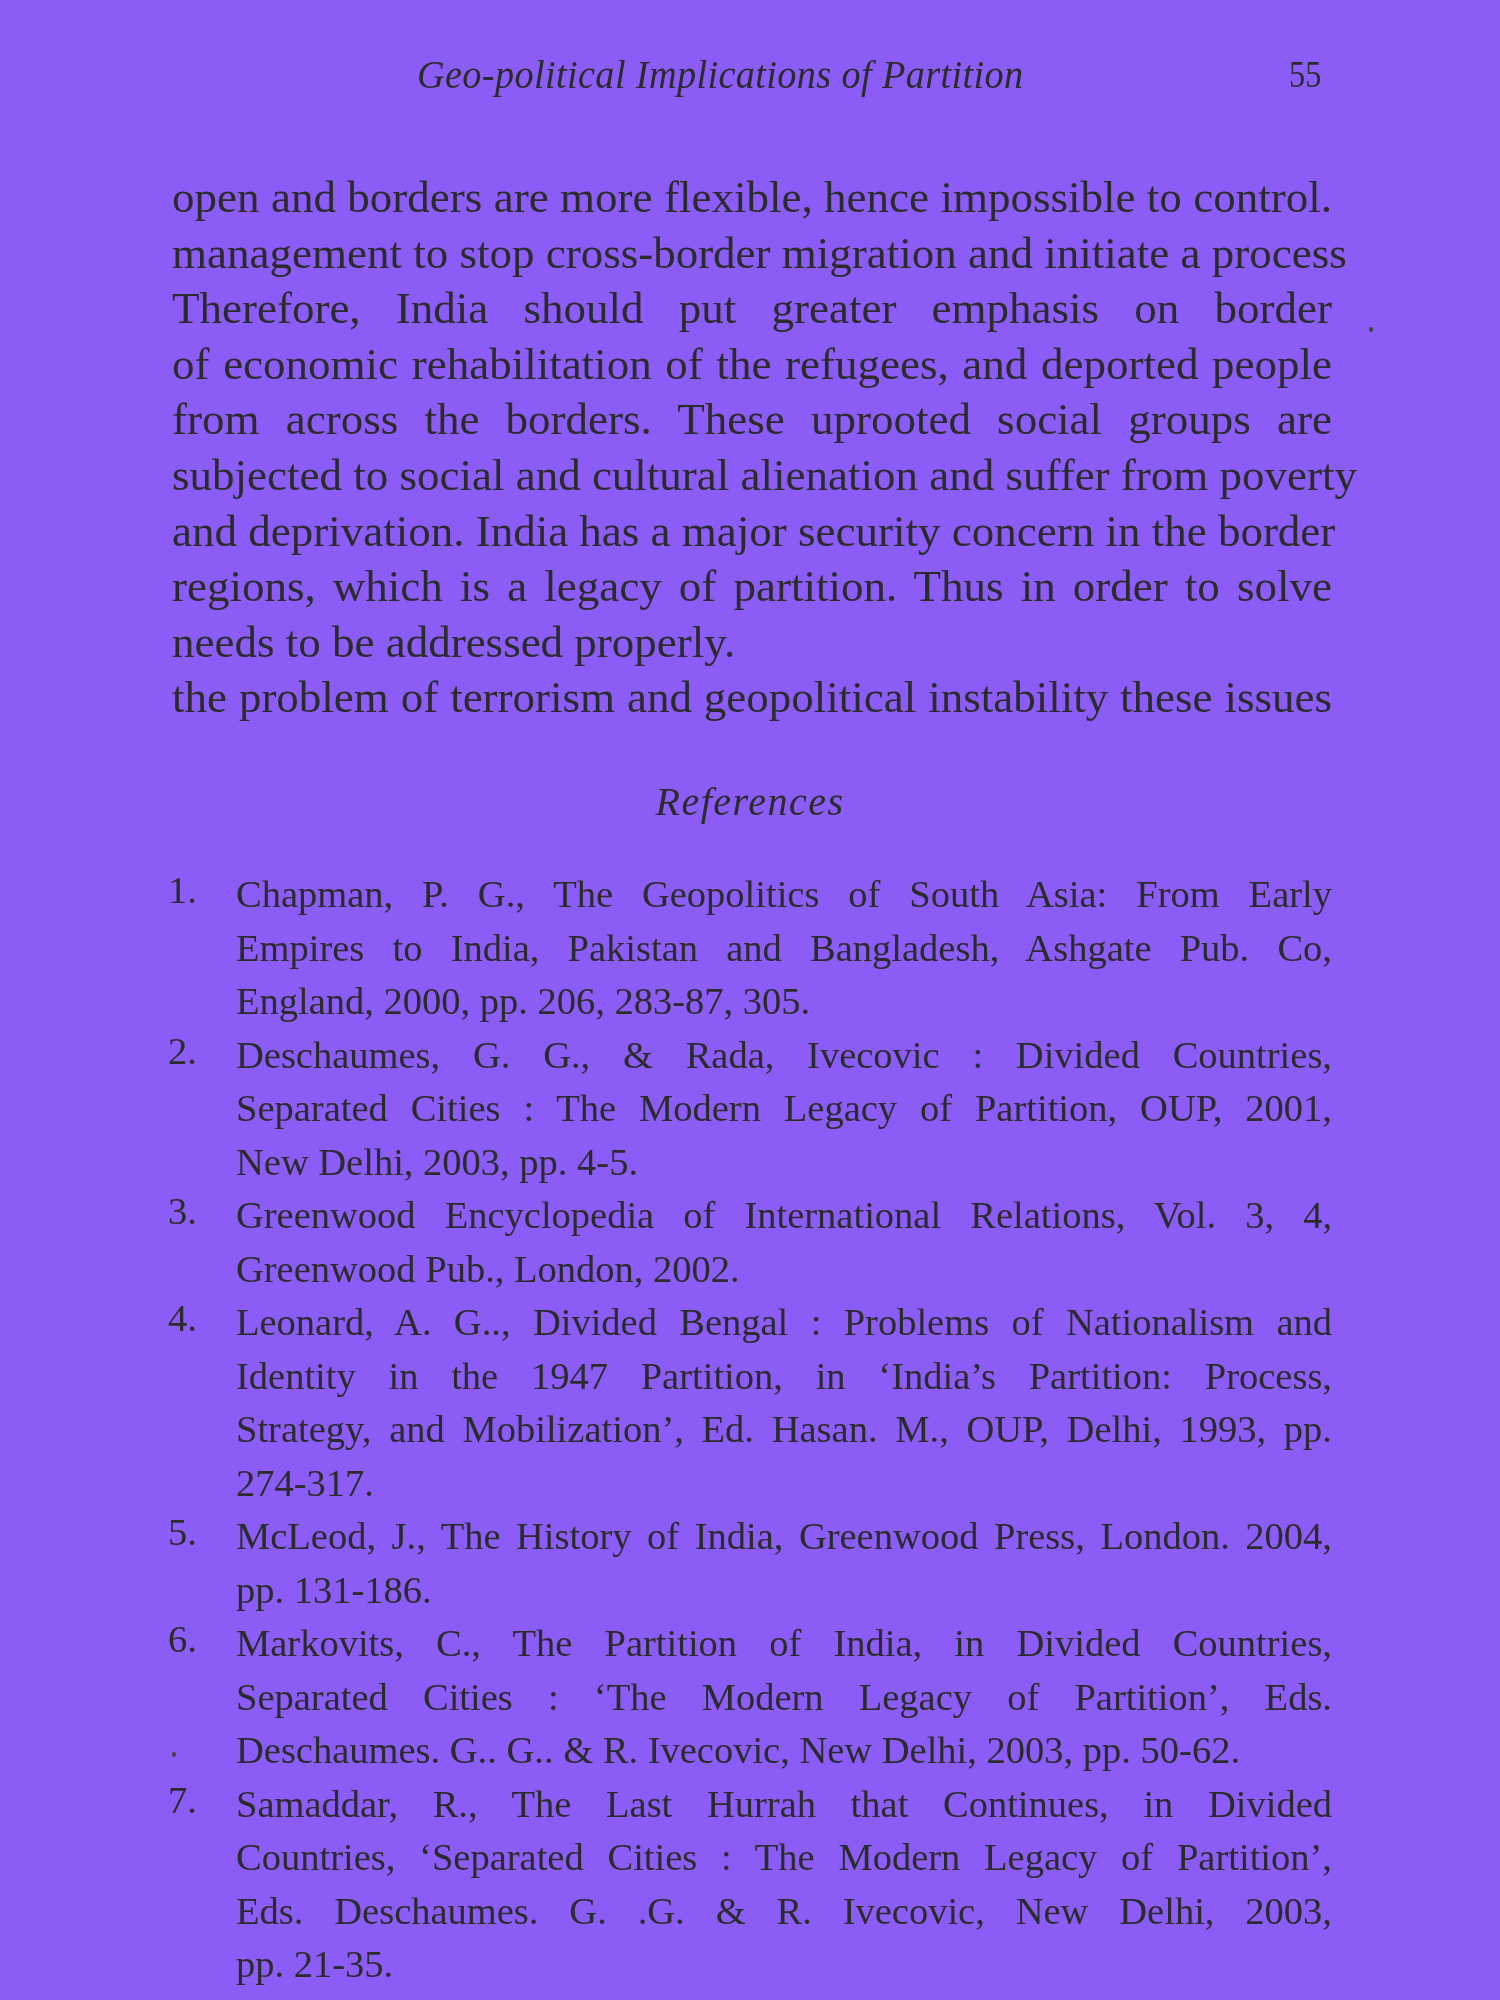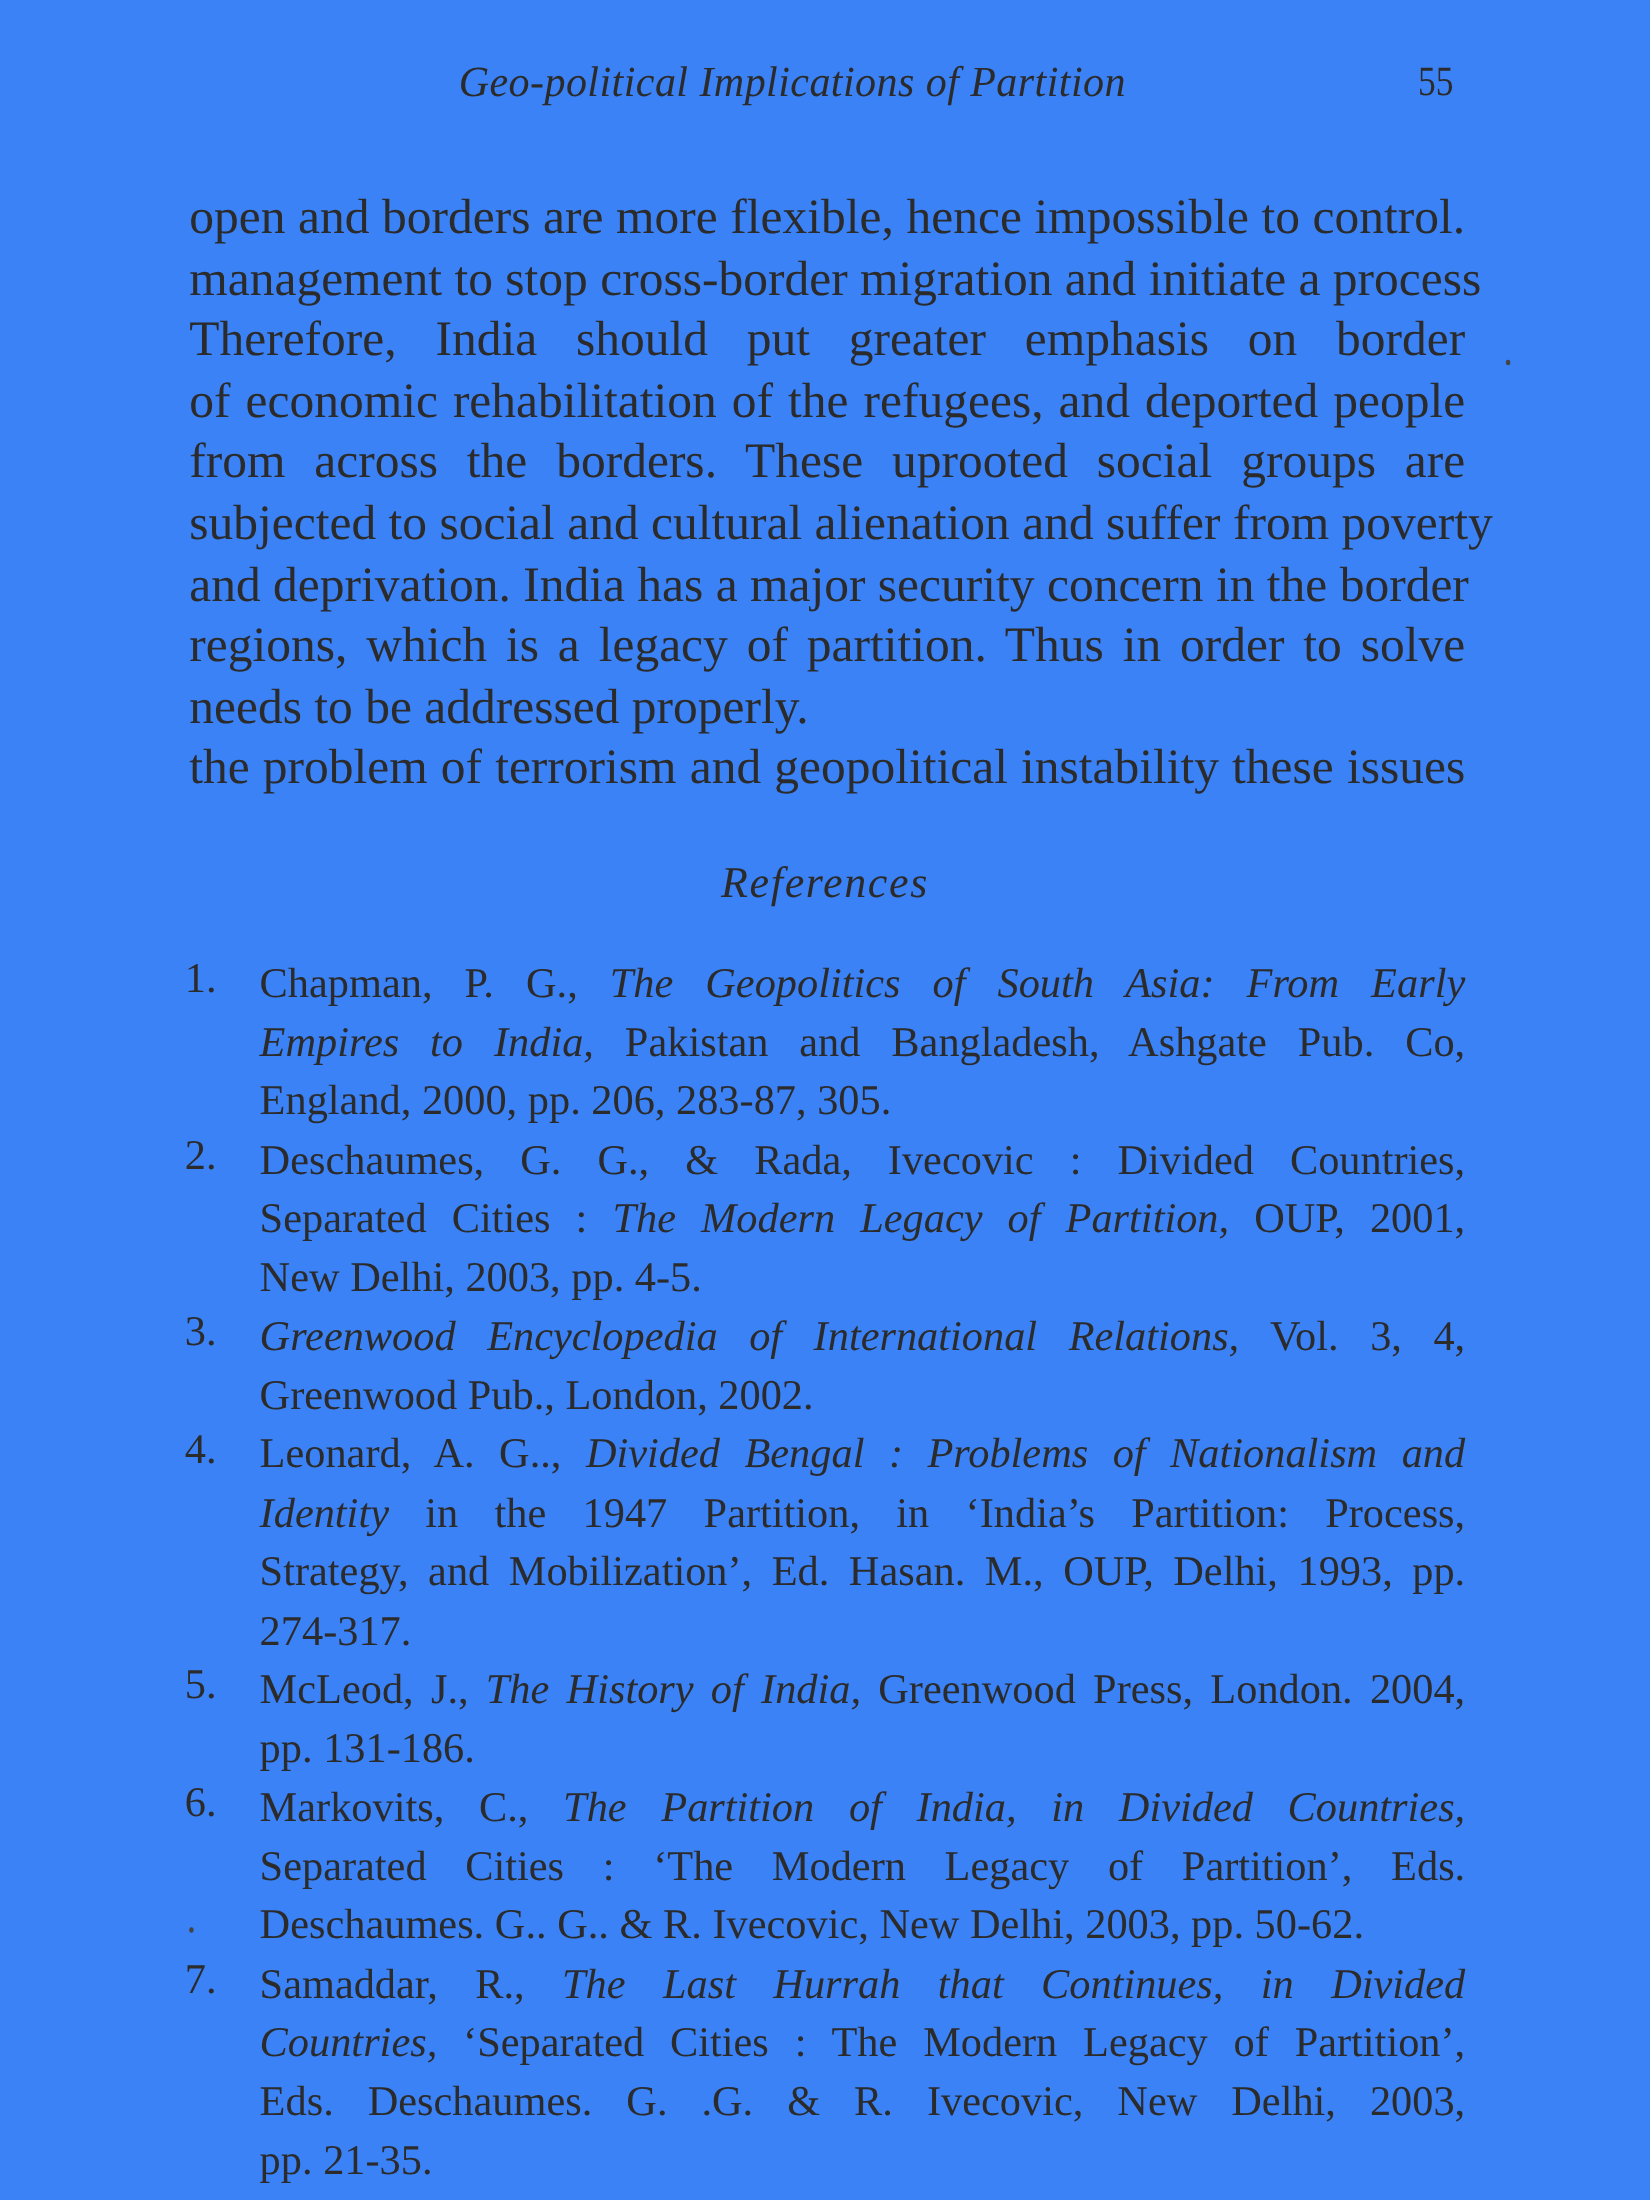--- a/index.html
+++ b/index.html
@@ -12,21 +12,21 @@
       height: 2000px;
       position: relative;
       overflow: hidden;
       font-family: "Liberation Serif", "DejaVu Serif", serif;
       color: #2b2b2b;
     }
     .page {
       position: absolute;
       left: 0; top: 0;
       width: 1500px; height: 2000px;
-      background: #3b82f6;
+      background: #8b5cf6;
     }
     .running-head {
       position: absolute;
       top: 52px;
       left: 0;
       width: 1500px;
       height: 60px;
     }
     .running-title {
       position: absolute;
@@ -97,21 +97,21 @@
       display: block;
       height: 53.5px;
       line-height: 53.5px;
       white-space: nowrap;
       text-align: justify;
       text-align-last: justify;
     }
     .ref-line.last {
       text-align-last: left;
     }
-    .it { font-style: italic; }
+    .it { }
     .speck {
       position: absolute;
       width: 4px; height: 5px;
       background: #444;
       border-radius: 2px;
     }
   </style>
 </head>
 <body>
 

